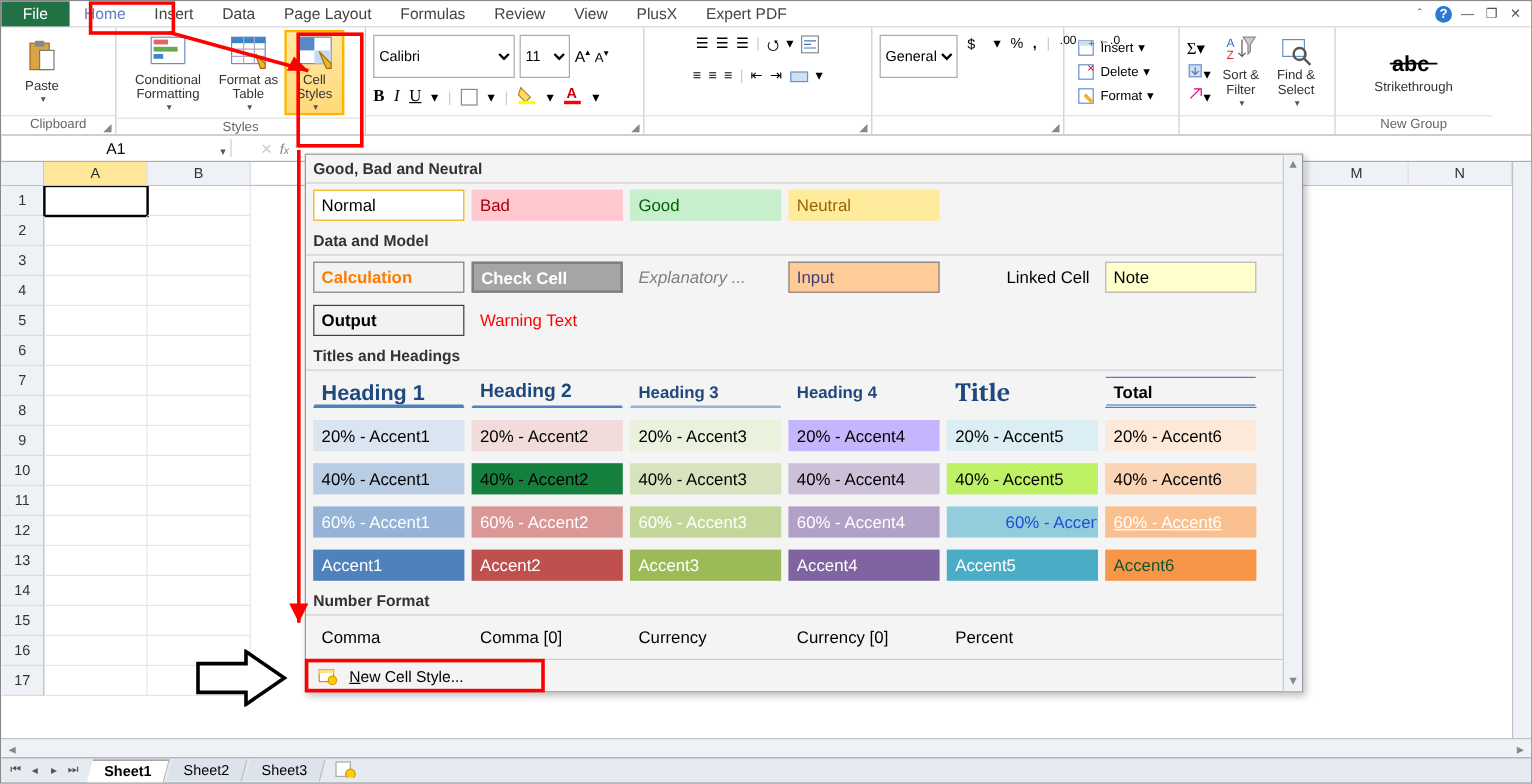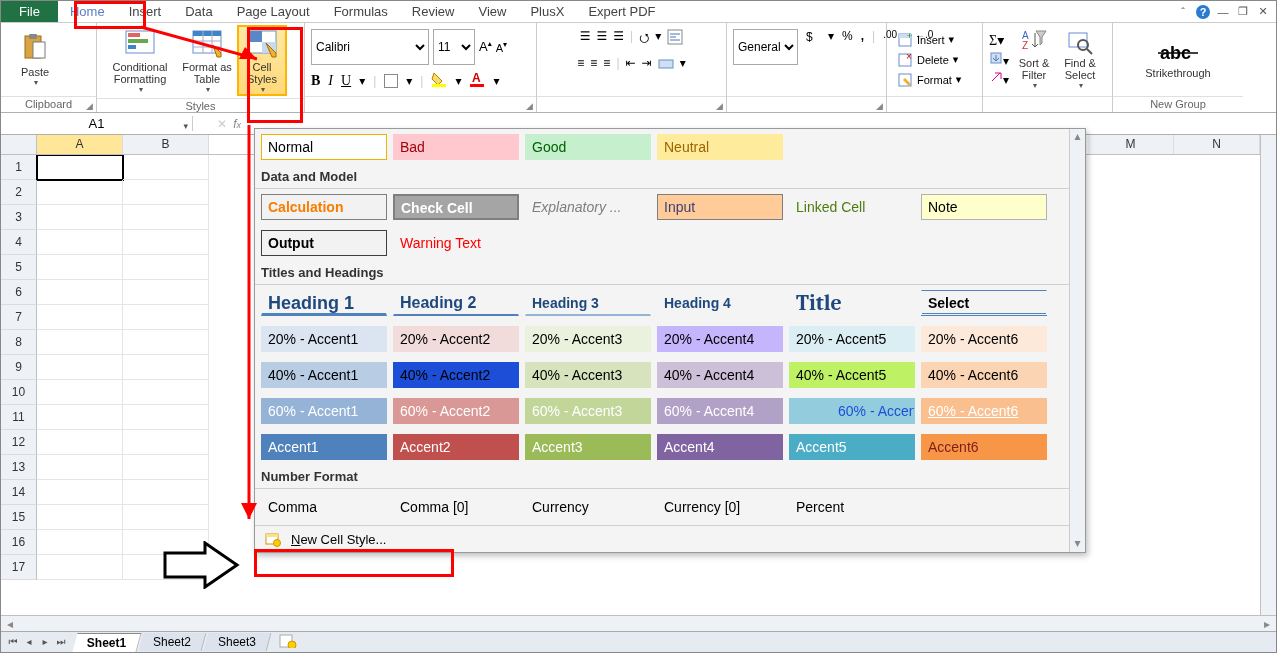--- a/index.html
+++ b/index.html
@@ -78,23 +78,23 @@
   .grow { display:flex; gap:6px; padding:5px 6px; }
   .gitem { width:126px; height:26px; line-height:24px; padding:0 6px; font-size:14px; border:1px solid transparent; cursor:pointer; white-space:nowrap; overflow:hidden; }
   .gitem.hov { border:1px solid #f0b000; background:linear-gradient(#fff2c7,#ffe493); }
 
   .gfooter-item { display:flex; align-items:center; gap:10px; padding:5px 10px; border-top:1px solid #d0d0d0; font-size:13px; cursor:pointer; }
   .gfooter-item .fi-ico { width:16px; height:16px; }
   .gfooter-item u { text-decoration:underline; }
 
   
   .a1-20{background:#dbe5f1;} .a2-20{background:#f2dcdb;} .a3-20{background:#eaf1dd;} .a4-20{background:#c4b5fd;} .a5-20{background:#dbeef3;} .a6-20{background:#fde9d9;}
-  .a1-40{background:#b8cce4;} .a2-40{background:#1d4ed8;} .a3-40{background:#d6e3bc;} .a4-40{background:#ccc0d9;} .a5-40{background:#bef264;} .a6-40{background:#fbd4b4;}
+  .a1-40{background:#b8cce4;} .a2-40{background:#15803d;} .a3-40{background:#d6e3bc;} .a4-40{background:#ccc0d9;} .a5-40{background:#bef264;} .a6-40{background:#fbd4b4;}
   .a1-60{background:#95b3d7; color:#fff;} .a2-60{background:#d99795; color:#fff;} .a3-60{background:#c2d69a; color:#fff;} .a4-60{background:#b2a1c7; color:#fff;} .a5-60{background:#93cddd; color:#1d4ed8;padding-left:48px;} .a6-60{background:#fabf8f; color:#fff;text-decoration:underline;}
-  .a1{background:#4f81bd;color:#fff;} .a2{background:#c0504d;color:#fff;} .a3{background:#9bbb59;color:#fff;} .a4{background:#8064a2;color:#fff;} .a5{background:#4bacc6;color:#fff;} .a6{background:#f79646;color:#7f1d1d;}
+  .a1{background:#4f81bd;color:#fff;} .a2{background:#c0504d;color:#fff;} .a3{background:#9bbb59;color:#fff;} .a4{background:#8064a2;color:#fff;} .a5{background:#4bacc6;color:#fff;} .a6{background:#f79646;color:#14532d;}
 
   .heading1 { color:#1f497d; font-weight:bold; font-size:18px; border-bottom:3px solid #4f81bd; }
   .heading2 { color:#1f497d; font-weight:bold; font-size:16px; border-bottom:2px solid #4f81bd; }
   .heading3 { color:#1f497d; font-weight:bold; border-bottom:2px solid #95b3d7; }
   .heading4 { color:#1f497d; font-weight:bold; }
   .titlestyle { color:#1f497d; font-family: Cambria, Georgia, serif; font-weight:bold; font-size:22px;  }
   .totalstyle { font-weight:bold; border-top:1px solid #4f81bd; border-bottom:3px double #4f81bd; }
 
   
   .big-arrow { position:absolute; z-index:55; }
@@ -489,49 +489,50 @@
   <div class="stab active"><span>Sheet1</span></div>
   <div class="stab"><span>Sheet2</span></div>
   <div class="stab"><span>Sheet3</span></div>
   <span style="margin-left:10px;"><svg width="18" height="14">
         <rect x="1" y="1" width="12" height="12" fill="#fff" stroke="#aaa"></rect>
         <circle cx="13" cy="11" r="4" fill="#fc0" stroke="#c90"></circle>
       </svg></span>
 </div>
 
 <div class="gallery">
+  <div class="gsection-title">Good, Bad and Neutral</div>
   <div class="grow">
     <div class="gitem hov" style="background:#fff;border:1px solid #f0b000;">Normal</div>
     <div class="gitem" style="background:#ffc7ce;color:#9c0006;">Bad</div>
     <div class="gitem" style="background:#c6efce;color:#006100;">Good</div>
     <div class="gitem" style="background:#ffeb9c;color:#9c6500;">Neutral</div>
   </div>
 
   <div class="gsection-title">Data and Model</div>
   <div class="grow">
     <div class="gitem" style="border:1px solid #7f7f7f;background:#f2f2f2;color:#fa7d00;font-weight:bold;">Calculation</div>
     <div class="gitem" style="border:2px double #7f7f7f;background:#a5a5a5;color:#fff;font-weight:bold;">Check Cell</div>
     <div class="gitem" style="color:#7f7f7f;font-style:italic;">Explanatory ...</div>
     <div class="gitem" style="border:1px solid #7f7f7f;background:#ffcc99;color:#3f3f76;">Input</div>
-    <div class="gitem" style="color:#4d7c0f;">Linked Cell</div>
+    <div class="gitem" style="color:#000000;text-align:right;">Linked Cell</div>
     <div class="gitem" style="border:1px solid #b2b2b2;background:#ffffcc;">Note</div>
   </div>
   <div class="grow">
     <div class="gitem" style="border:1px solid #3f3f3f;background:#f2f2f2;font-weight:bold;">Output</div>
     <div class="gitem" style="color:#ff0000;">Warning Text</div>
   </div>
 
   <div class="gsection-title">Titles and Headings</div>
   <div class="grow">
     <div class="gitem heading1">Heading 1</div>
     <div class="gitem heading2">Heading 2</div>
     <div class="gitem heading3">Heading 3</div>
     <div class="gitem heading4">Heading 4</div>
     <div class="gitem titlestyle">Title</div>
-    <div class="gitem totalstyle">Select</div>
+    <div class="gitem totalstyle">Total</div>
   </div>
 
   <div class="grow">
     <div class="gitem a1-20">20% - Accent1</div>
     <div class="gitem a2-20">20% - Accent2</div>
     <div class="gitem a3-20">20% - Accent3</div>
     <div class="gitem a4-20">20% - Accent4</div>
     <div class="gitem a5-20">20% - Accent5</div>
     <div class="gitem a6-20">20% - Accent6</div>
   </div>

